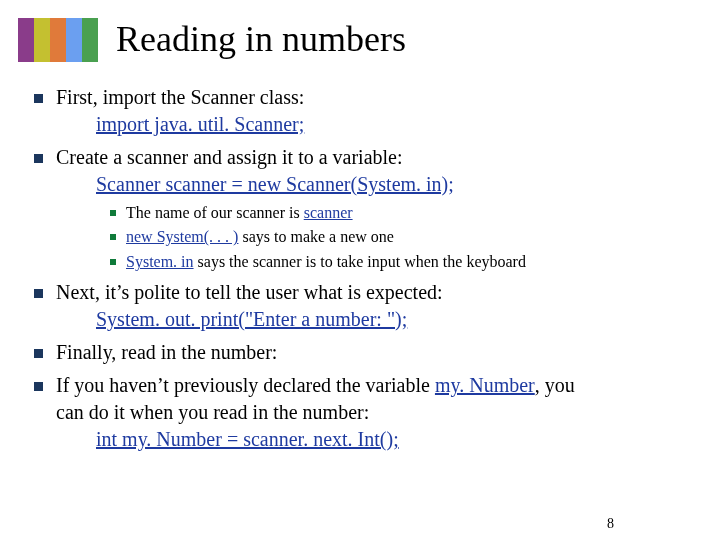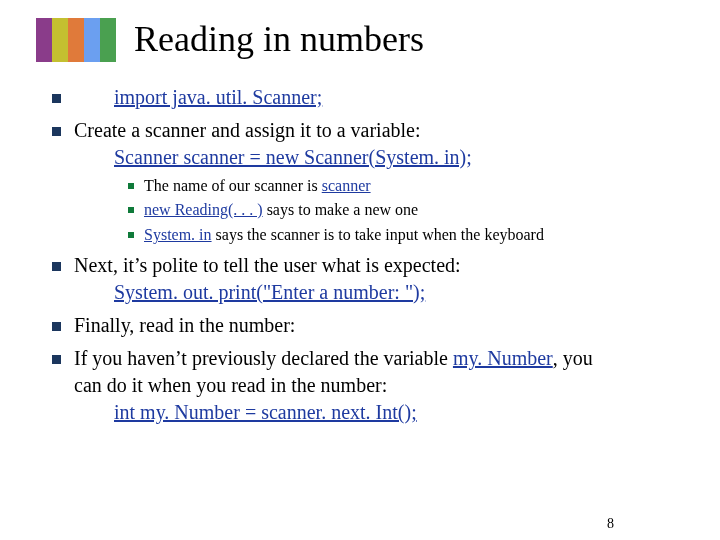--- a/index.html
+++ b/index.html
@@ -10,21 +10,21 @@
     background: #fff;
     font-family: "Times New Roman", Times, serif;
     color: #000;
     overflow: hidden;
   }
   .slide {
     position: relative;
     width: 624px;
     height: 540px;
     box-sizing: border-box;
-    padding: 18px 30px 20px 46px;
+    padding: 18px 30px 20px 28px;
   }
   .title-wrap {
     display: flex;
     align-items: flex-end;
     gap: 18px;
     margin-left: -10px;
   }
   .bar {
     display: flex;
     flex-direction: row;
@@ -112,32 +112,33 @@
       <div class="seg" style="background:#e07a3a"></div>
       <div class="seg" style="background:#6b9ff0"></div>
       <div class="seg" style="background:#4aa050"></div>
     </div>
     <div class="title">Reading in numbers</div>
   </div>
 
   <div class="body">
     <ul class="lvl1">
       <li class="l1">
+        <span>First, import the Scanner class:</span>
         <span class="code code-indent">import java. util. Scanner;</span>
       </li>
 
       <li class="l1">
         <span>Create a scanner and assign it to a variable:</span>
         <span class="code code-indent">Scanner scanner = new Scanner(System. in);</span>
         <ul class="lvl2">
           <li class="l2">
             <span>The name of our scanner is </span><span class="code">scanner</span>
           </li>
           <li class="l2">
-            <span class="code">new Reading(. . . )</span><span> says to make a new one</span>
+            <span class="code">new System(. . . )</span><span> says to make a new one</span>
           </li>
           <li class="l2">
             <span class="code">System. in</span><span> says the scanner is to take input when the keyboard</span>
           </li>
         </ul>
       </li>
 
       <li class="l1">
         <span>Next, it’s polite to tell the user what is expected:</span>
         <span class="code code-indent">System. out. print("Enter a number:  ");</span>

